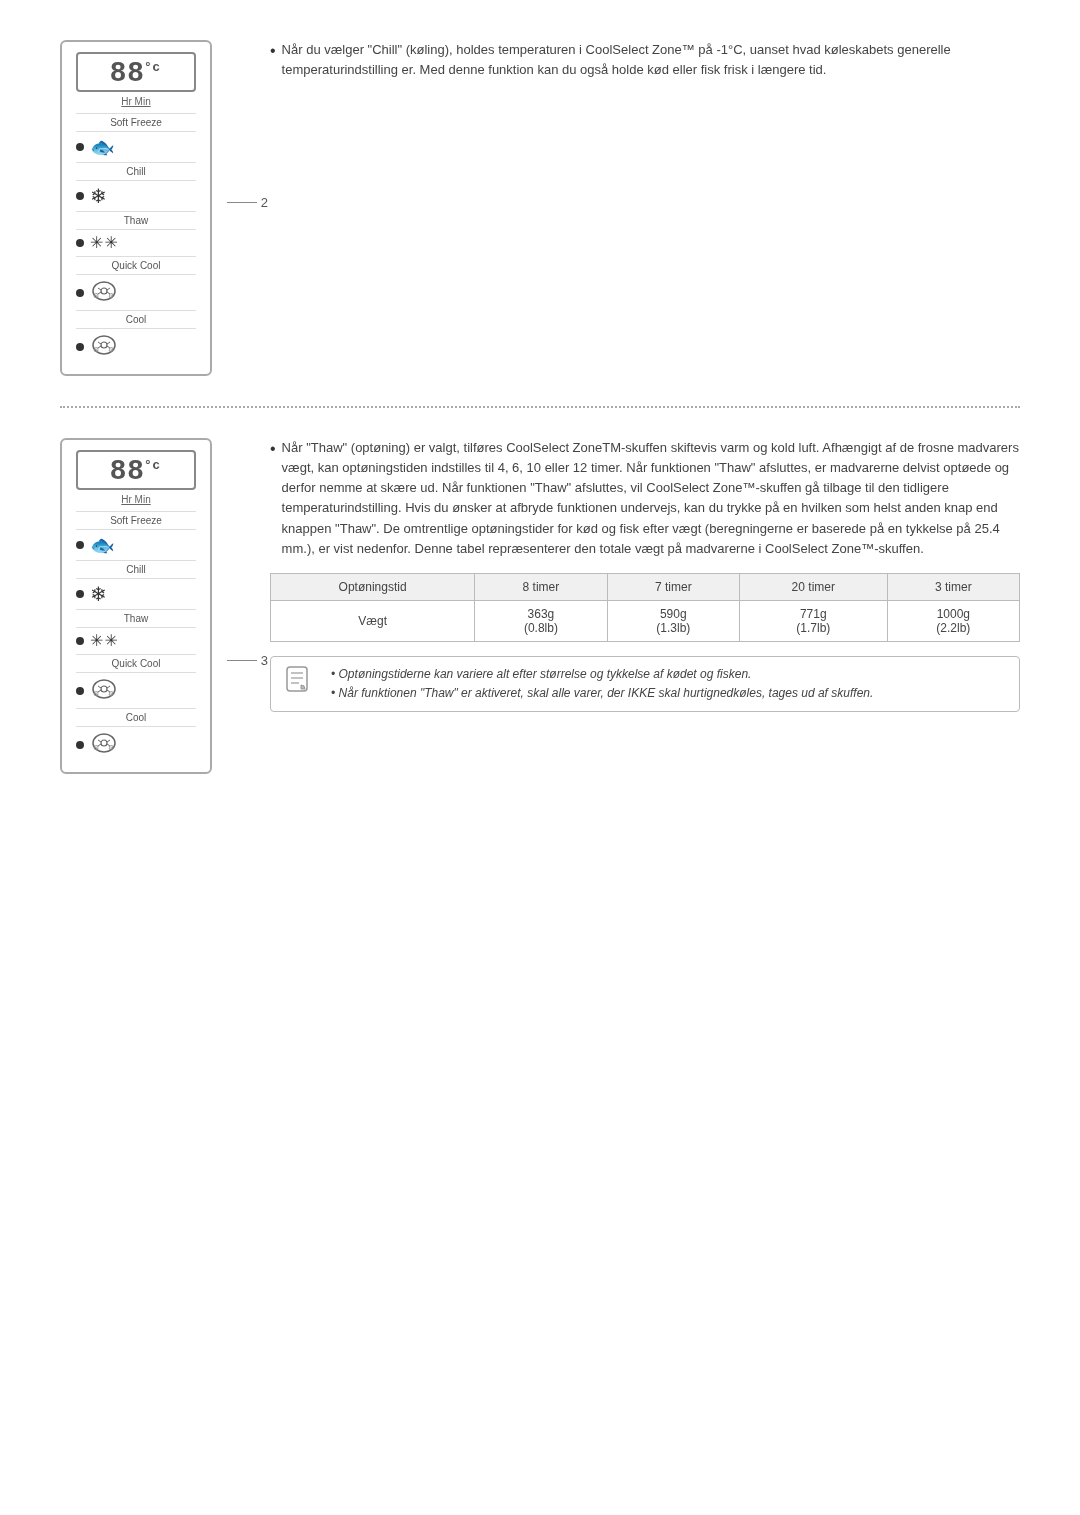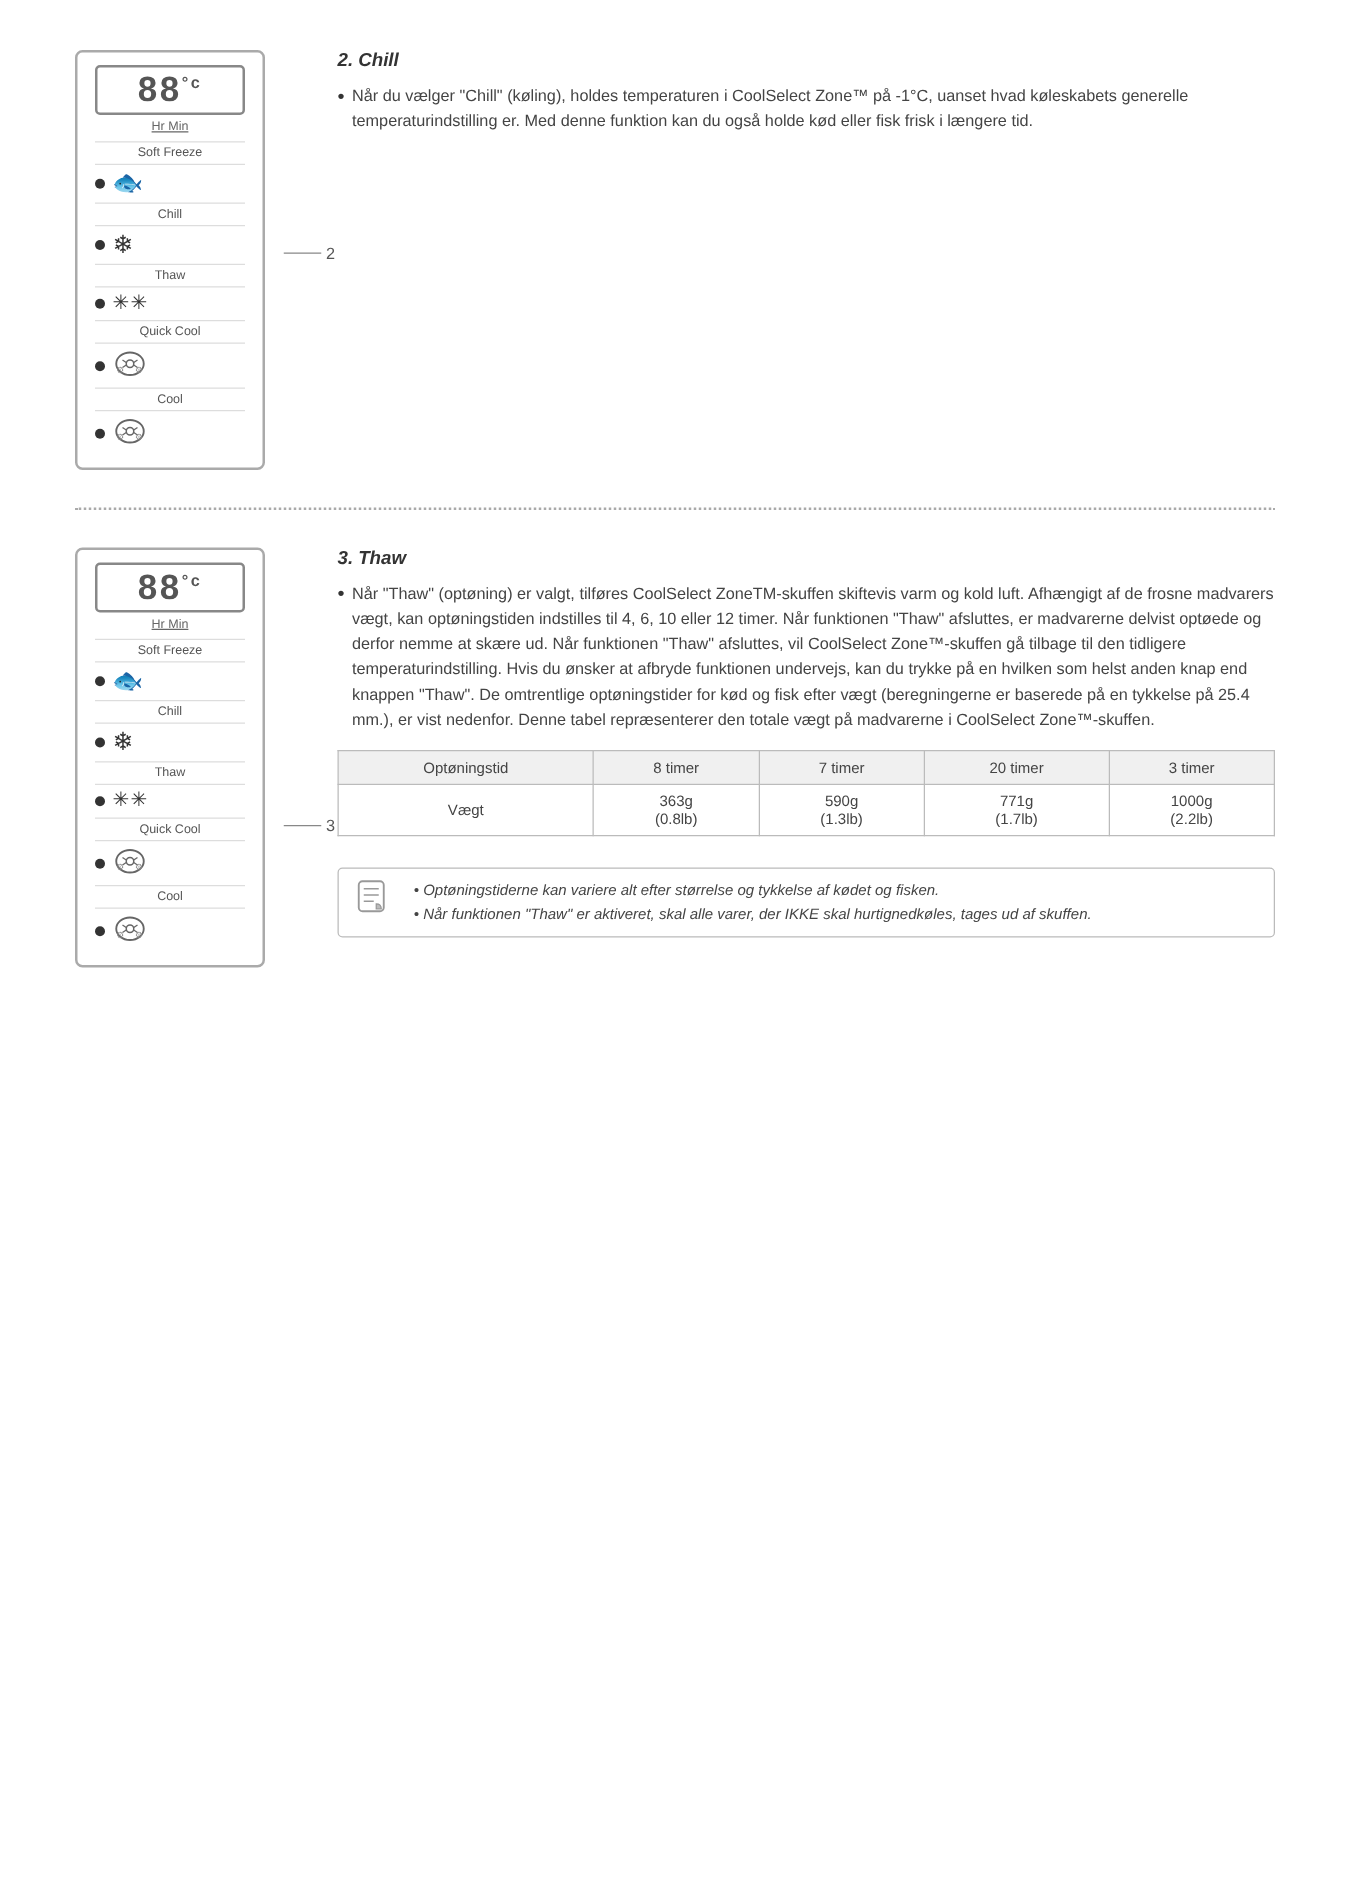--- a/index.html
+++ b/index.html
@@ -134,21 +134,21 @@
     
     .dotted-sep {
       border: none;
       border-top: 2px dotted #aaa;
       margin: 30px 0;
     }
     
     .thaw-table {
       width: 100%;
       border-collapse: collapse;
-      margin: 14px 0 25px 0;
+      margin: 14px 0 14px 0;
       font-size: 12px;
     }
     .thaw-table th, .thaw-table td {
       border: 1px solid #bbb;
       padding: 6px 10px;
       text-align: center;
       color: #444;
     }
     .thaw-table th {
       background: #f0f0f0;
@@ -264,23 +264,20 @@
         </div>
       </div>
 
       <div class="arrow-label" style="top: 155px; right: -38px;">
         <div class="arrow-line"></div>
         <span>2</span>
       </div>
     </div>
 
     <div class="content">
-      <div class="section-title">
-        <span class="num">2.</span><span>Chill</span>
-      </div>
       <div class="bullet-text">
         <span class="bullet-dot">•</span>
         <span class="bullet-content">Når du vælger "Chill" (køling), holdes temperaturen i CoolSelect Zone™ på -1°C, uanset hvad køleskabets generelle temperaturindstilling er. Med denne funktion kan du også holde kød eller fisk frisk i længere tid.</span>
       </div>
     </div>
   </div>
 
   <hr class="dotted-sep">
 
   <div class="section">
@@ -351,23 +348,20 @@
         </div>
       </div>
 
       <div class="arrow-label" style="top: 215px; right: -38px;">
         <div class="arrow-line"></div>
         <span>3</span>
       </div>
     </div>
 
     <div class="content">
-      <div class="section-title">
-        <span class="num">3.</span><span>Thaw</span>
-      </div>
       <div class="bullet-text">
         <span class="bullet-dot">•</span>
         <span class="bullet-content">Når "Thaw" (optøning) er valgt, tilføres CoolSelect ZoneTM-skuffen skiftevis varm og kold luft. Afhængigt af de frosne madvarers vægt, kan optøningstiden indstilles til 4, 6, 10 eller 12 timer. Når funktionen "Thaw" afsluttes, er madvarerne delvist optøede og derfor nemme at skære ud. Når funktionen "Thaw" afsluttes, vil CoolSelect Zone™-skuffen gå tilbage til den tidligere temperaturindstilling. Hvis du ønsker at afbryde funktionen undervejs, kan du trykke på en hvilken som helst anden knap end knappen "Thaw". De omtrentlige optøningstider for kød og fisk efter vægt (beregningerne er baserede på en tykkelse på 25.4 mm.), er vist nedenfor. Denne tabel repræsenterer den totale vægt på madvarerne i CoolSelect Zone™-skuffen.</span>
       </div>
 
       <table class="thaw-table">
         <thead>
           <tr>
             <th>Optøningstid</th>
             <th>8 timer</th>

